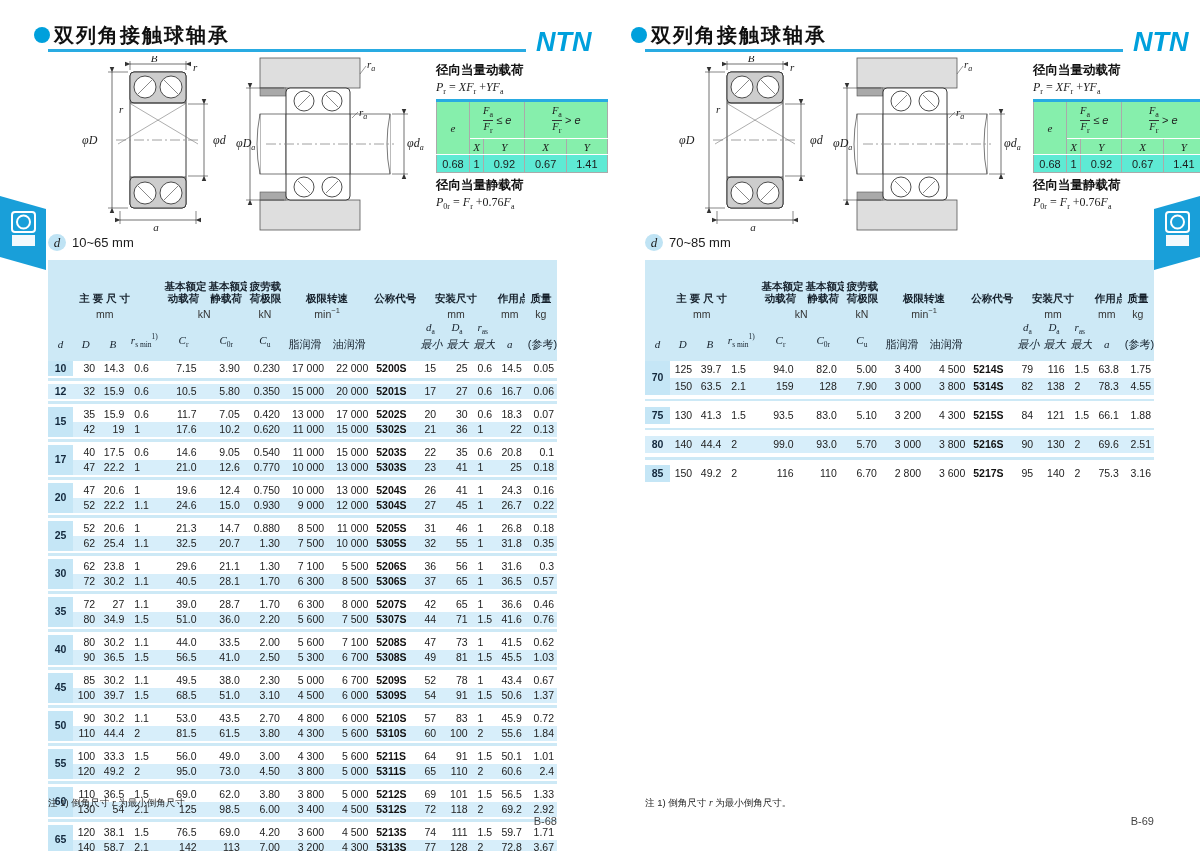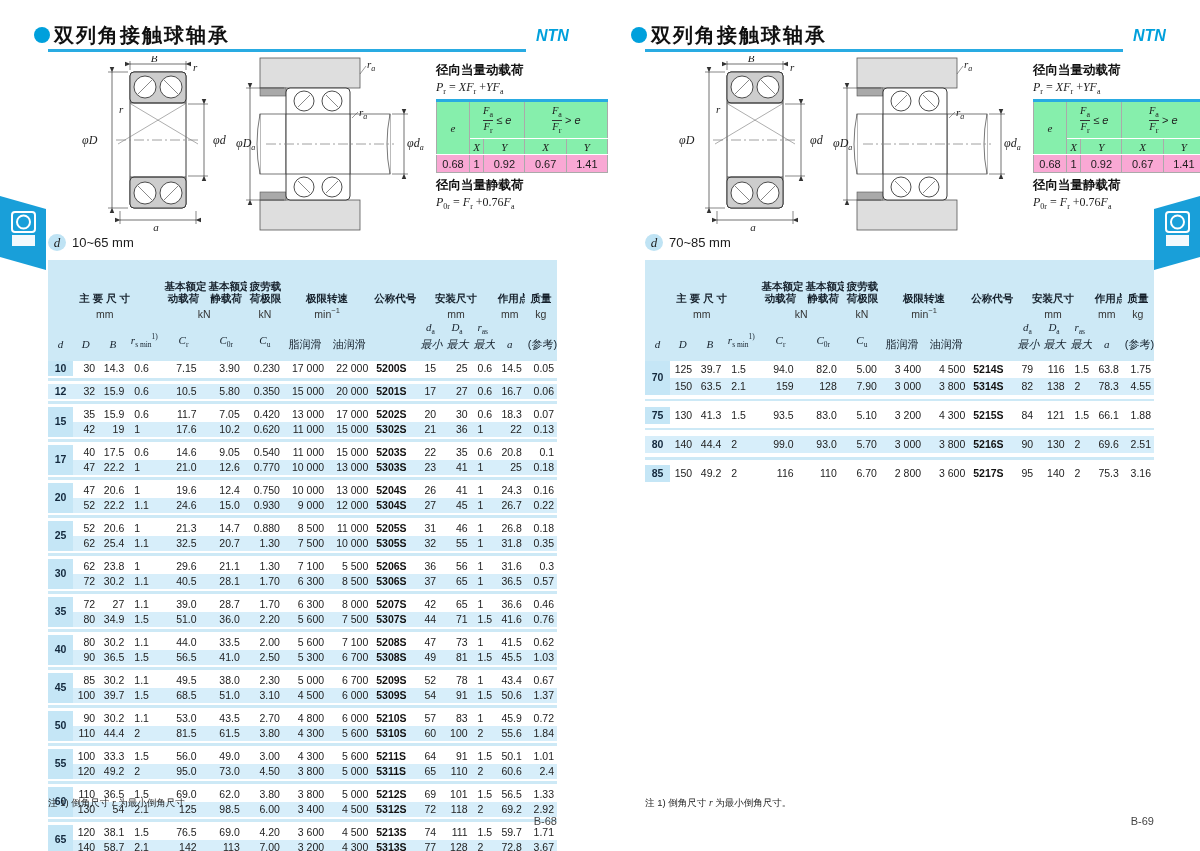--- a/index.html
+++ b/index.html
@@ -7,21 +7,21 @@
          font-family:"Liberation Sans",sans-serif;color:#1c1c1c;}
   .page{position:absolute;top:0;width:570px;height:668px;}
   #page-left{left:40px;}
   #page-right{left:637px;}
 
   
   .titleRow{position:absolute;top:22px;left:0;width:560px;height:26px;}
   .bullet{position:absolute;left:-6px;top:5px;width:16px;height:16px;border-radius:50%;background:#00a0dc;}
   .pageTitle{position:absolute;left:14px;top:0;font-size:20px;font-weight:bold;letter-spacing:2px;color:#101010;}
   .rule{position:absolute;top:49px;left:8px;width:478px;height:3px;background:#29abe2;}
-  .ntn{position:absolute;top:27px;left:496px;width:64px;font-size:16px;font-weight:bold;font-style:italic;
+  .ntn{position:absolute;top:27px;left:496px;width:64px;font-size:27px;font-weight:bold;font-style:italic;
        color:#00a0dc;letter-spacing:0px;}
 
   
   .fig{position:absolute;top:56px;}
   #page-left .fig1,#page-right .fig1{left:28px;}
   #page-left .fig2,#page-right .fig2{left:196px;}
   .fig svg text{font-family:"Liberation Serif",serif;font-style:italic;fill:#222;}
 
   
   .loadbox{position:absolute;top:62px;left:384px;width:172px;font-size:11px;padding-left:12px;}
@@ -29,21 +29,21 @@
   .lb-formula{font-family:"Liberation Serif",serif;font-size:12px;margin:0 0 3px 0;}
   .lb-formula sub,.xy-table sub{font-size:8px;}
   table.xy-table{border-collapse:collapse;width:172px;border-top:3px solid #29abe2;border-bottom:1px solid #999;}
   table.xy-table td{border:1px solid #aaa;text-align:center;font-size:11px;padding:0;}
   table.xy-table tr.hdr td{background:#86efac;border-color:#fff #aaa;}
   table.xy-table .frac{display:inline-block;vertical-align:middle;text-align:center;
        font-family:"Liberation Serif",serif;font-size:10.5px;line-height:1;}
   table.xy-table .fbar{display:block;height:1px;background:#333;margin:1px 0;}
   table.xy-table .cond{height:36px;}
   table.xy-table .xyrow td{font-family:"Liberation Serif",serif;font-style:italic;height:15px;}
-  table.xy-table .vals td{height:17px;background:#f9a8d4;}
+  table.xy-table .vals td{height:17px;background:#5eead4;}
   .lb-static{margin-top:4px;}
 
   
   .drange{position:absolute;top:234px;left:8px;font-size:13px;color:#1c1c1c;}
   .dcircle{display:inline-block;width:18px;height:17px;line-height:17px;border-radius:50%;
            background:#bfe3f4;text-align:center;font-family:"Liberation Serif",serif;
            font-style:italic;font-size:13px;margin-right:6px;}
 
   
   .btable{position:absolute;top:260px;left:8px;border-collapse:collapse;table-layout:fixed;width:509px;}

